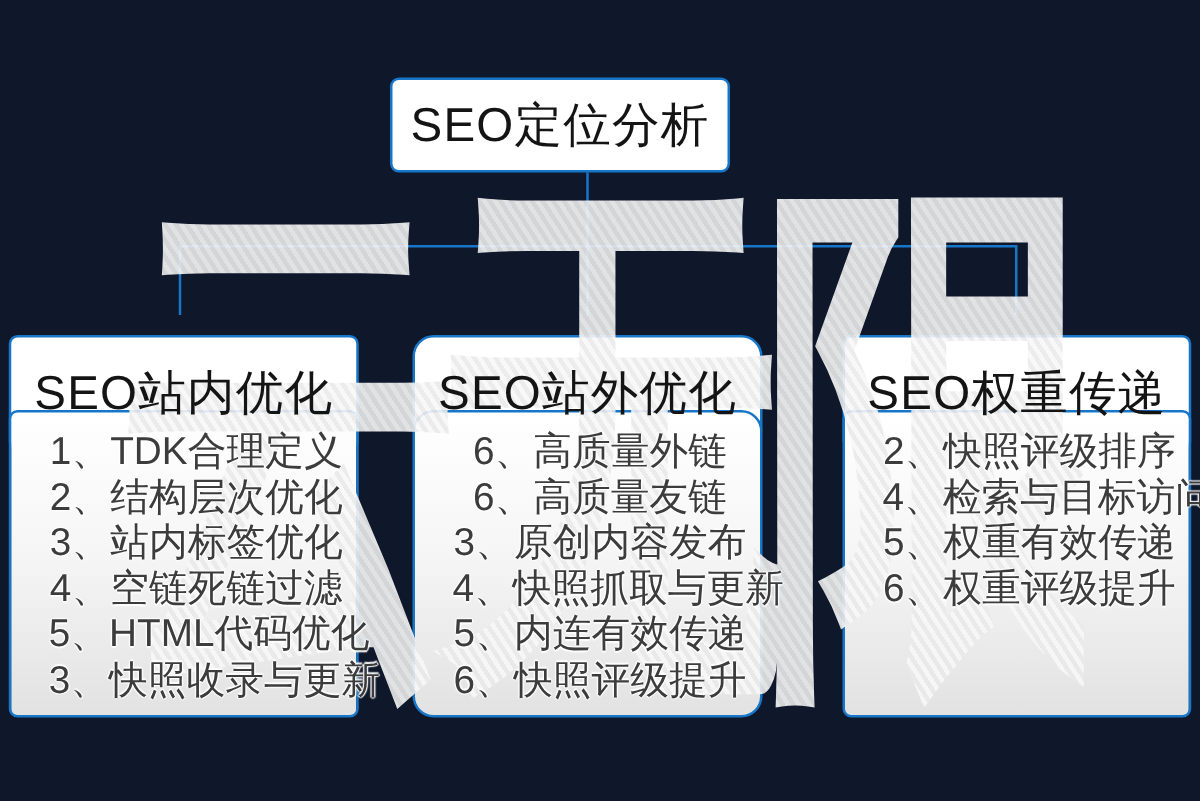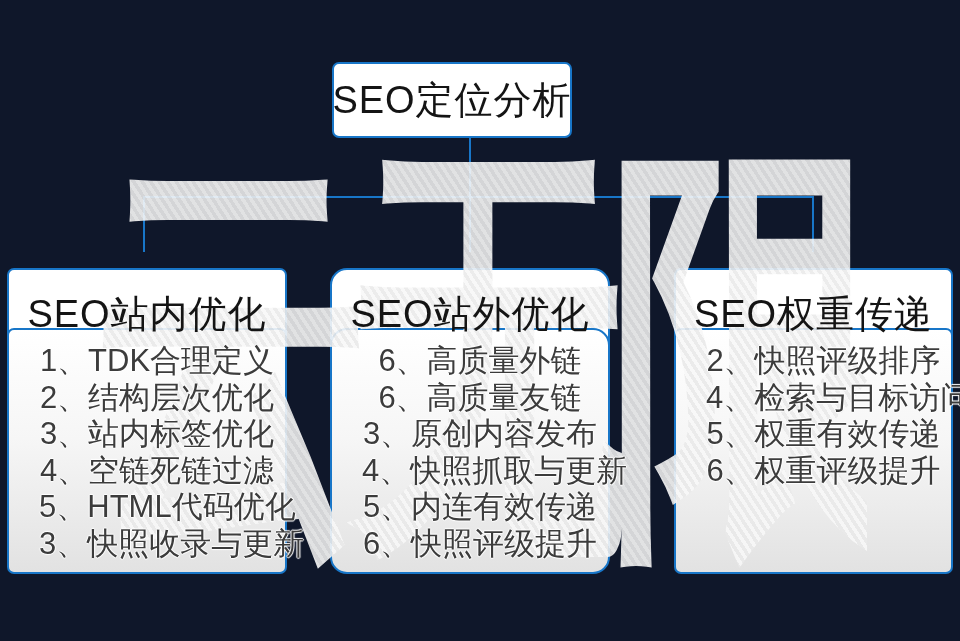--- a/index.html
+++ b/index.html
@@ -23,21 +23,21 @@
   }
   .node{
     position:absolute;box-sizing:border-box;
     border:2px solid #1876c8;border-radius:7px;background:#ffffff;
     display:flex;align-items:center;justify-content:center;
   }
   .node .node-label{
     position:relative;z-index:3;
     font-size:38px;color:#141414;letter-spacing:1px;white-space:nowrap;
   }
-  .root-node{left:332px;top:62px;width:240px;height:76px;}
+  .root-node{left:312px;top:62px;width:272px;height:76px;}
   .branch-header{top:268px;height:92px;}
   .branch-list{
     position:absolute;box-sizing:border-box;top:328px;height:246px;
     border:2px solid #1876c8;border-radius:7px;
     background:linear-gradient(180deg,#ffffff 0%,#f6f6f6 45%,#e2e2e2 100%);
     padding:13px 10px 12px 30px;
   }
   .c1{left:7px;width:280px;}
   .c2{left:330px;width:280px;border-radius:17px;}
   .c3{left:674px;width:279px;}

